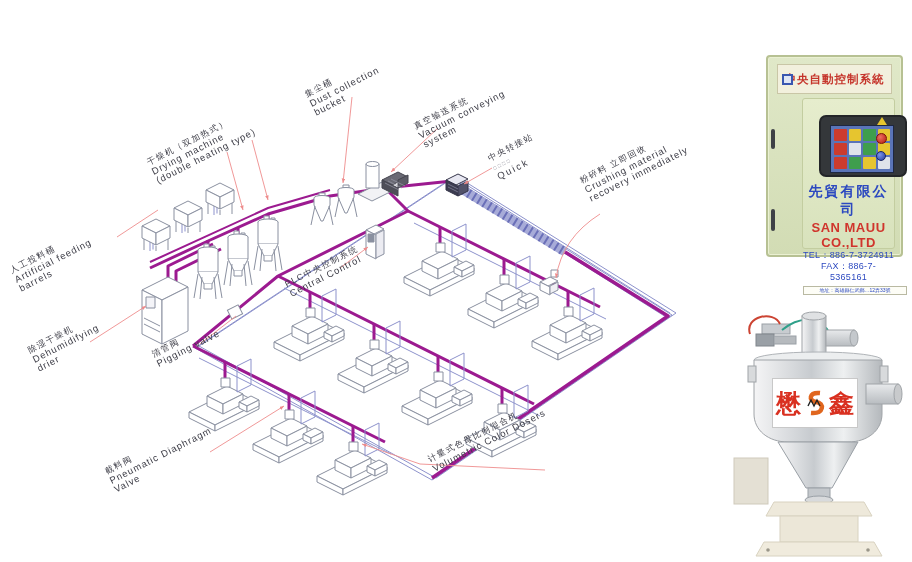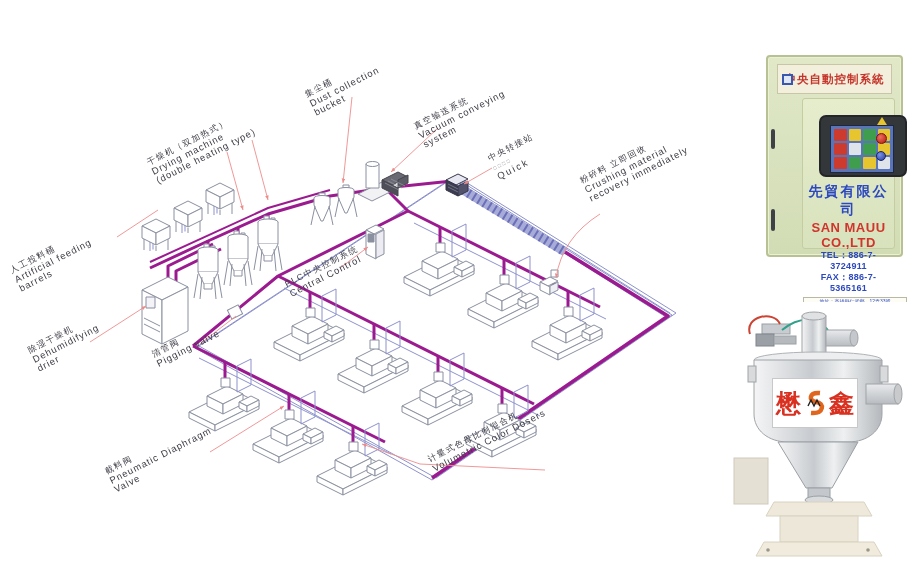--- a/index.html
+++ b/index.html
@@ -29,21 +29,21 @@
   .ind-tri{position:absolute;right:7px;top:18px;width:0;height:0;border-left:5px solid transparent;
            border-right:5px solid transparent;border-bottom:8px solid #e6c52f;}
   .ind-red{position:absolute;right:7px;top:34px;width:9px;height:9px;border-radius:50%;
            background:radial-gradient(circle at 35% 35%,#f07060,#b01810);border:1px solid #7c1008;}
   .ind-blue{position:absolute;right:8px;top:52px;width:8px;height:8px;border-radius:50%;
             background:radial-gradient(circle at 35% 35%,#7c94e8,#24399a);border:1px solid #182567;}
   .handle{position:absolute;width:4px;background:#3e4146;border-radius:2px;}
   #cab-text{position:absolute;left:0;right:0;top:84px;text-align:center;}
   #cab-text .co-zh{color:#2c49c0;font-weight:bold;font-size:14px;letter-spacing:2px;}
   #cab-text .co-en{color:#d0342c;font-weight:bold;font-size:13px;letter-spacing:.5px;margin-top:1px;}
-  #cab-text .tel,#cab-text .fax{color:#2c49c0;font-weight:bold;font-size:9px;letter-spacing:.3px;line-height:11px;}
+  #cab-text .tel,#cab-text .fax{color:#2c49c0;font-weight:normal;font-size:9px;letter-spacing:.3px;line-height:11px;}
   #cab-text .addr{margin:3px auto 0;width:102px;background:#fdfdf6;border:1px solid #b9b9a2;
                   color:#2c49c0;font-size:5px;line-height:7px;overflow:hidden;white-space:nowrap;}
   
   #hopperphoto{position:absolute;left:716px;top:302px;width:192px;height:258px;background:#fff;}
   #brandplate{position:absolute;left:56px;top:76px;width:84px;height:48px;background:#fff;
               border:1px solid #c8c8c8;display:flex;align-items:center;justify-content:center;gap:3px;}
   #brandplate .bchar{color:#d93020;font-size:25px;font-weight:bold;line-height:1;}
 </style>
 </head>
 <body>

